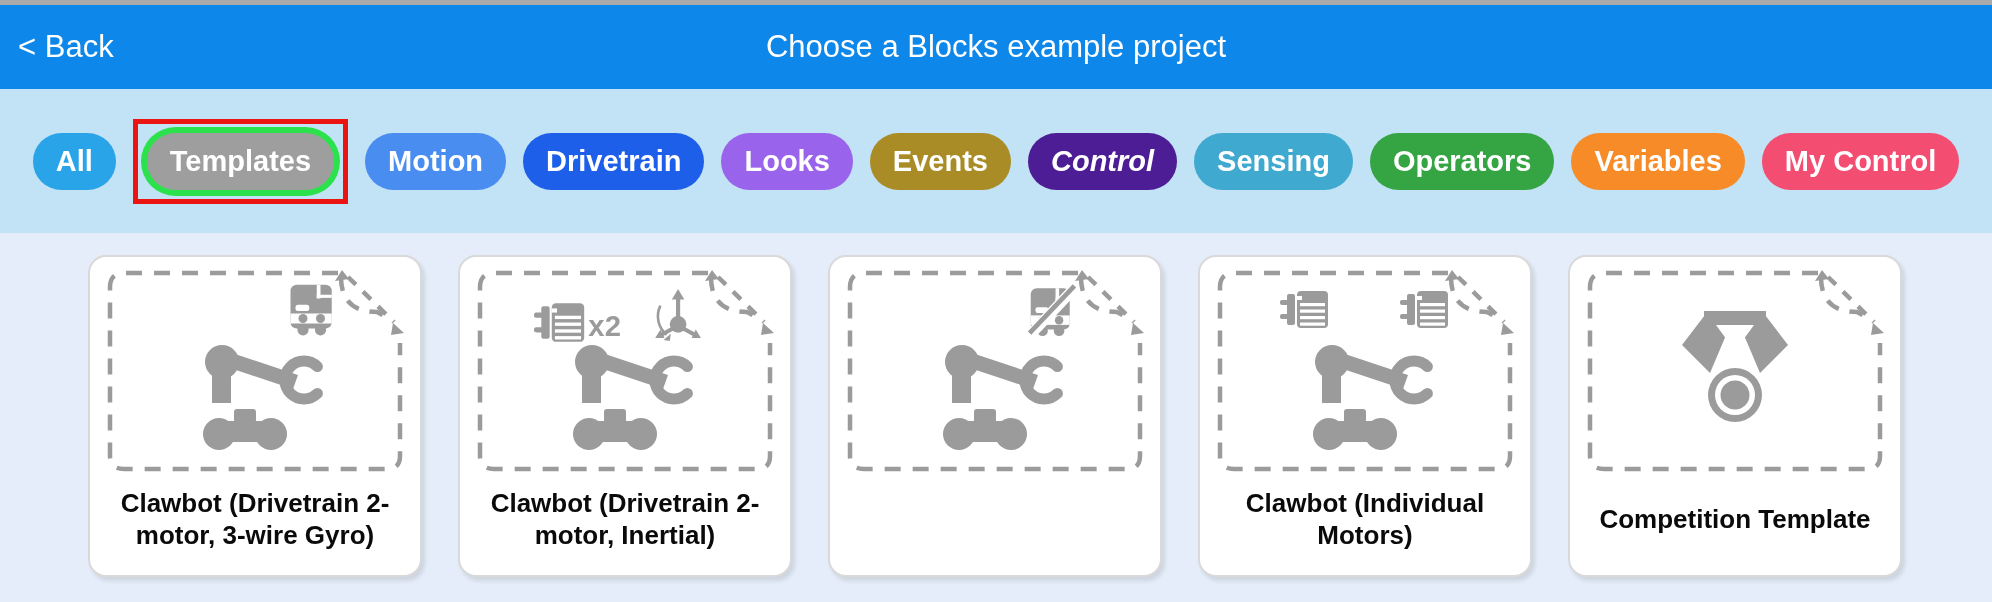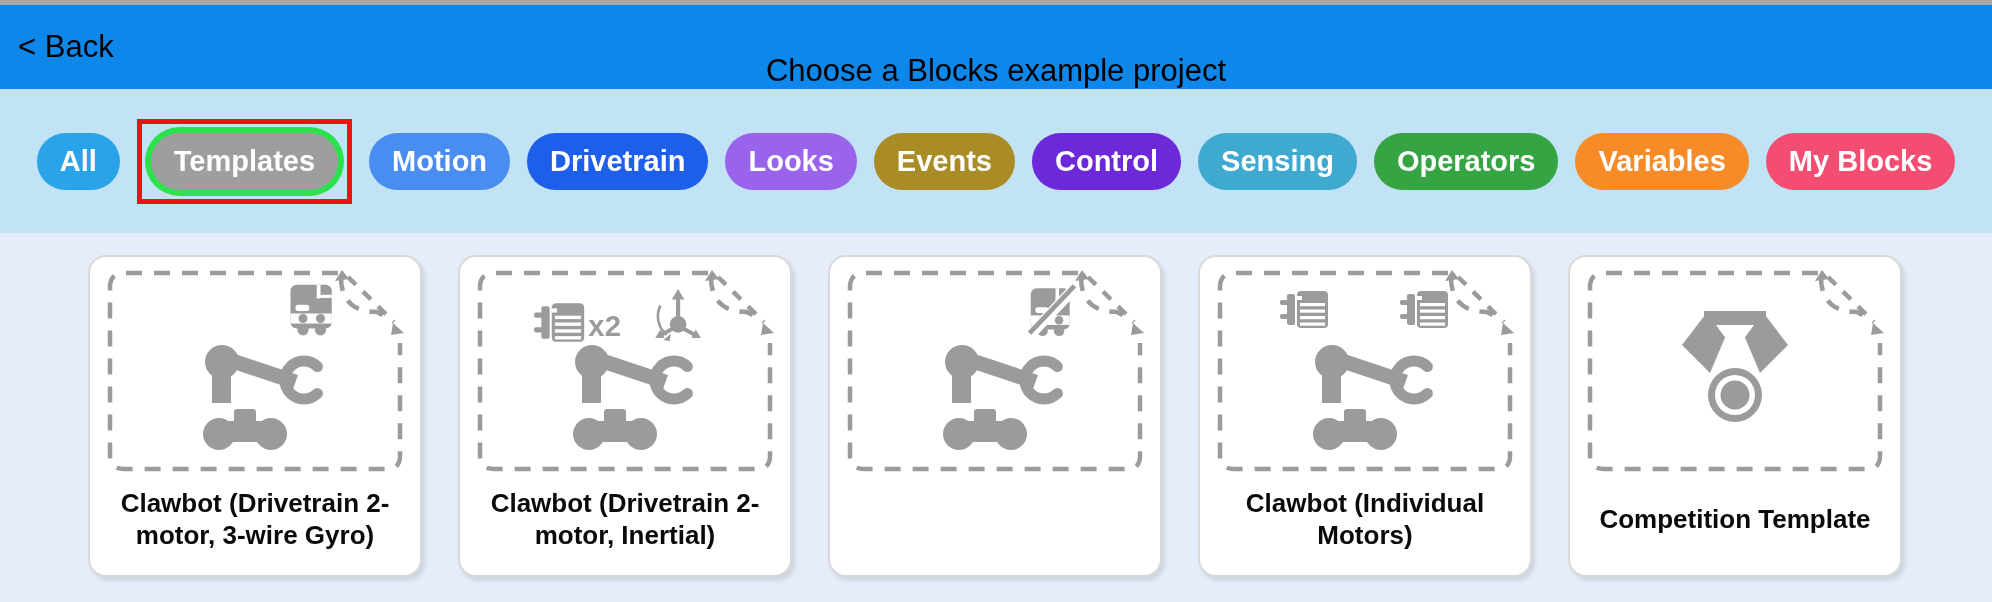--- a/index.html
+++ b/index.html
@@ -4,22 +4,22 @@
 <style>
   html,body{margin:0;padding:0;}
   body{
     width:1992px;height:602px;overflow:hidden;
     font-family:"Liberation Sans",sans-serif;
     background:#e4edf9;
   }
   .page{width:1992px;height:602px;display:flex;flex-direction:column;}
   .top-strip{height:5px;background:#a9a9a9;flex:0 0 auto;}
   .app-header{
-    height:84px;flex:0 0 auto;background:#0d87e9;color:#000000;
-    position:relative;display:flex;align-items:flex-end;
+    height:84px;flex:0 0 auto;background:#0d87e9;color:#ffffff;
+    position:relative;display:flex;align-items:center;
   }
   .back{position:absolute;left:18px;top:0;height:84px;display:flex;align-items:center;
     font-size:31px;cursor:pointer;}
   .title{width:100%;text-align:center;font-size:31px;}
   .filter-bar{
     height:144px;flex:0 0 auto;background:#c2e2f6;
     display:flex;align-items:center;justify-content:center;gap:17px;
   }
   .pill{
     height:57px;line-height:57px;padding:0 23px;border-radius:29px;
@@ -159,25 +159,25 @@
 
   <div class="filter-bar">
       <div class="pill" style="background: rgb(42, 164, 233);">All</div>
       <div class="annotation-box" style="border-color: rgb(236, 19, 19);">
         <div class="pill" style="background: rgb(158, 158, 158); box-shadow: rgb(44, 226, 76) 0px 0px 0px 6px;">Templates</div>
       </div>
       <div class="pill" style="background: rgb(74, 141, 240);">Motion</div>
       <div class="pill" style="background: rgb(30, 95, 233);">Drivetrain</div>
       <div class="pill" style="background: rgb(154, 99, 235);">Looks</div>
       <div class="pill" style="background: rgb(169, 140, 38);">Events</div>
-      <div class="pill" style="background: #6d28d9;">Control</div>
+      <div class="pill" style="background: #4c1d95; font-style: italic;">Control</div>
       <div class="pill" style="background: rgb(63, 169, 207);">Sensing</div>
       <div class="pill" style="background: rgb(53, 164, 67);">Operators</div>
       <div class="pill" style="background: rgb(247, 139, 40);">Variables</div>
-      <div class="pill" style="background: rgb(244, 77, 114);">My Blocks</div>
+      <div class="pill" style="background: rgb(244, 77, 114);">My Control</div>
     </div>
 
   <div class="main">
   <div class="card">
     <svg class="card-art" viewBox="0 0 302 206" width="302" height="206">
       <use href="#sym-template-frame-icon"></use>
     <use href="#sym-gyro-3wire-icon" x="184" y="12" width="50" height="55"></use>
           <use href="#sym-clawbot-robot-icon" x="94" y="72" width="140" height="110"></use>
         </svg>
     <div class="card-label">Clawbot (Drivetrain 2-motor, 3-wire Gyro)</div>

